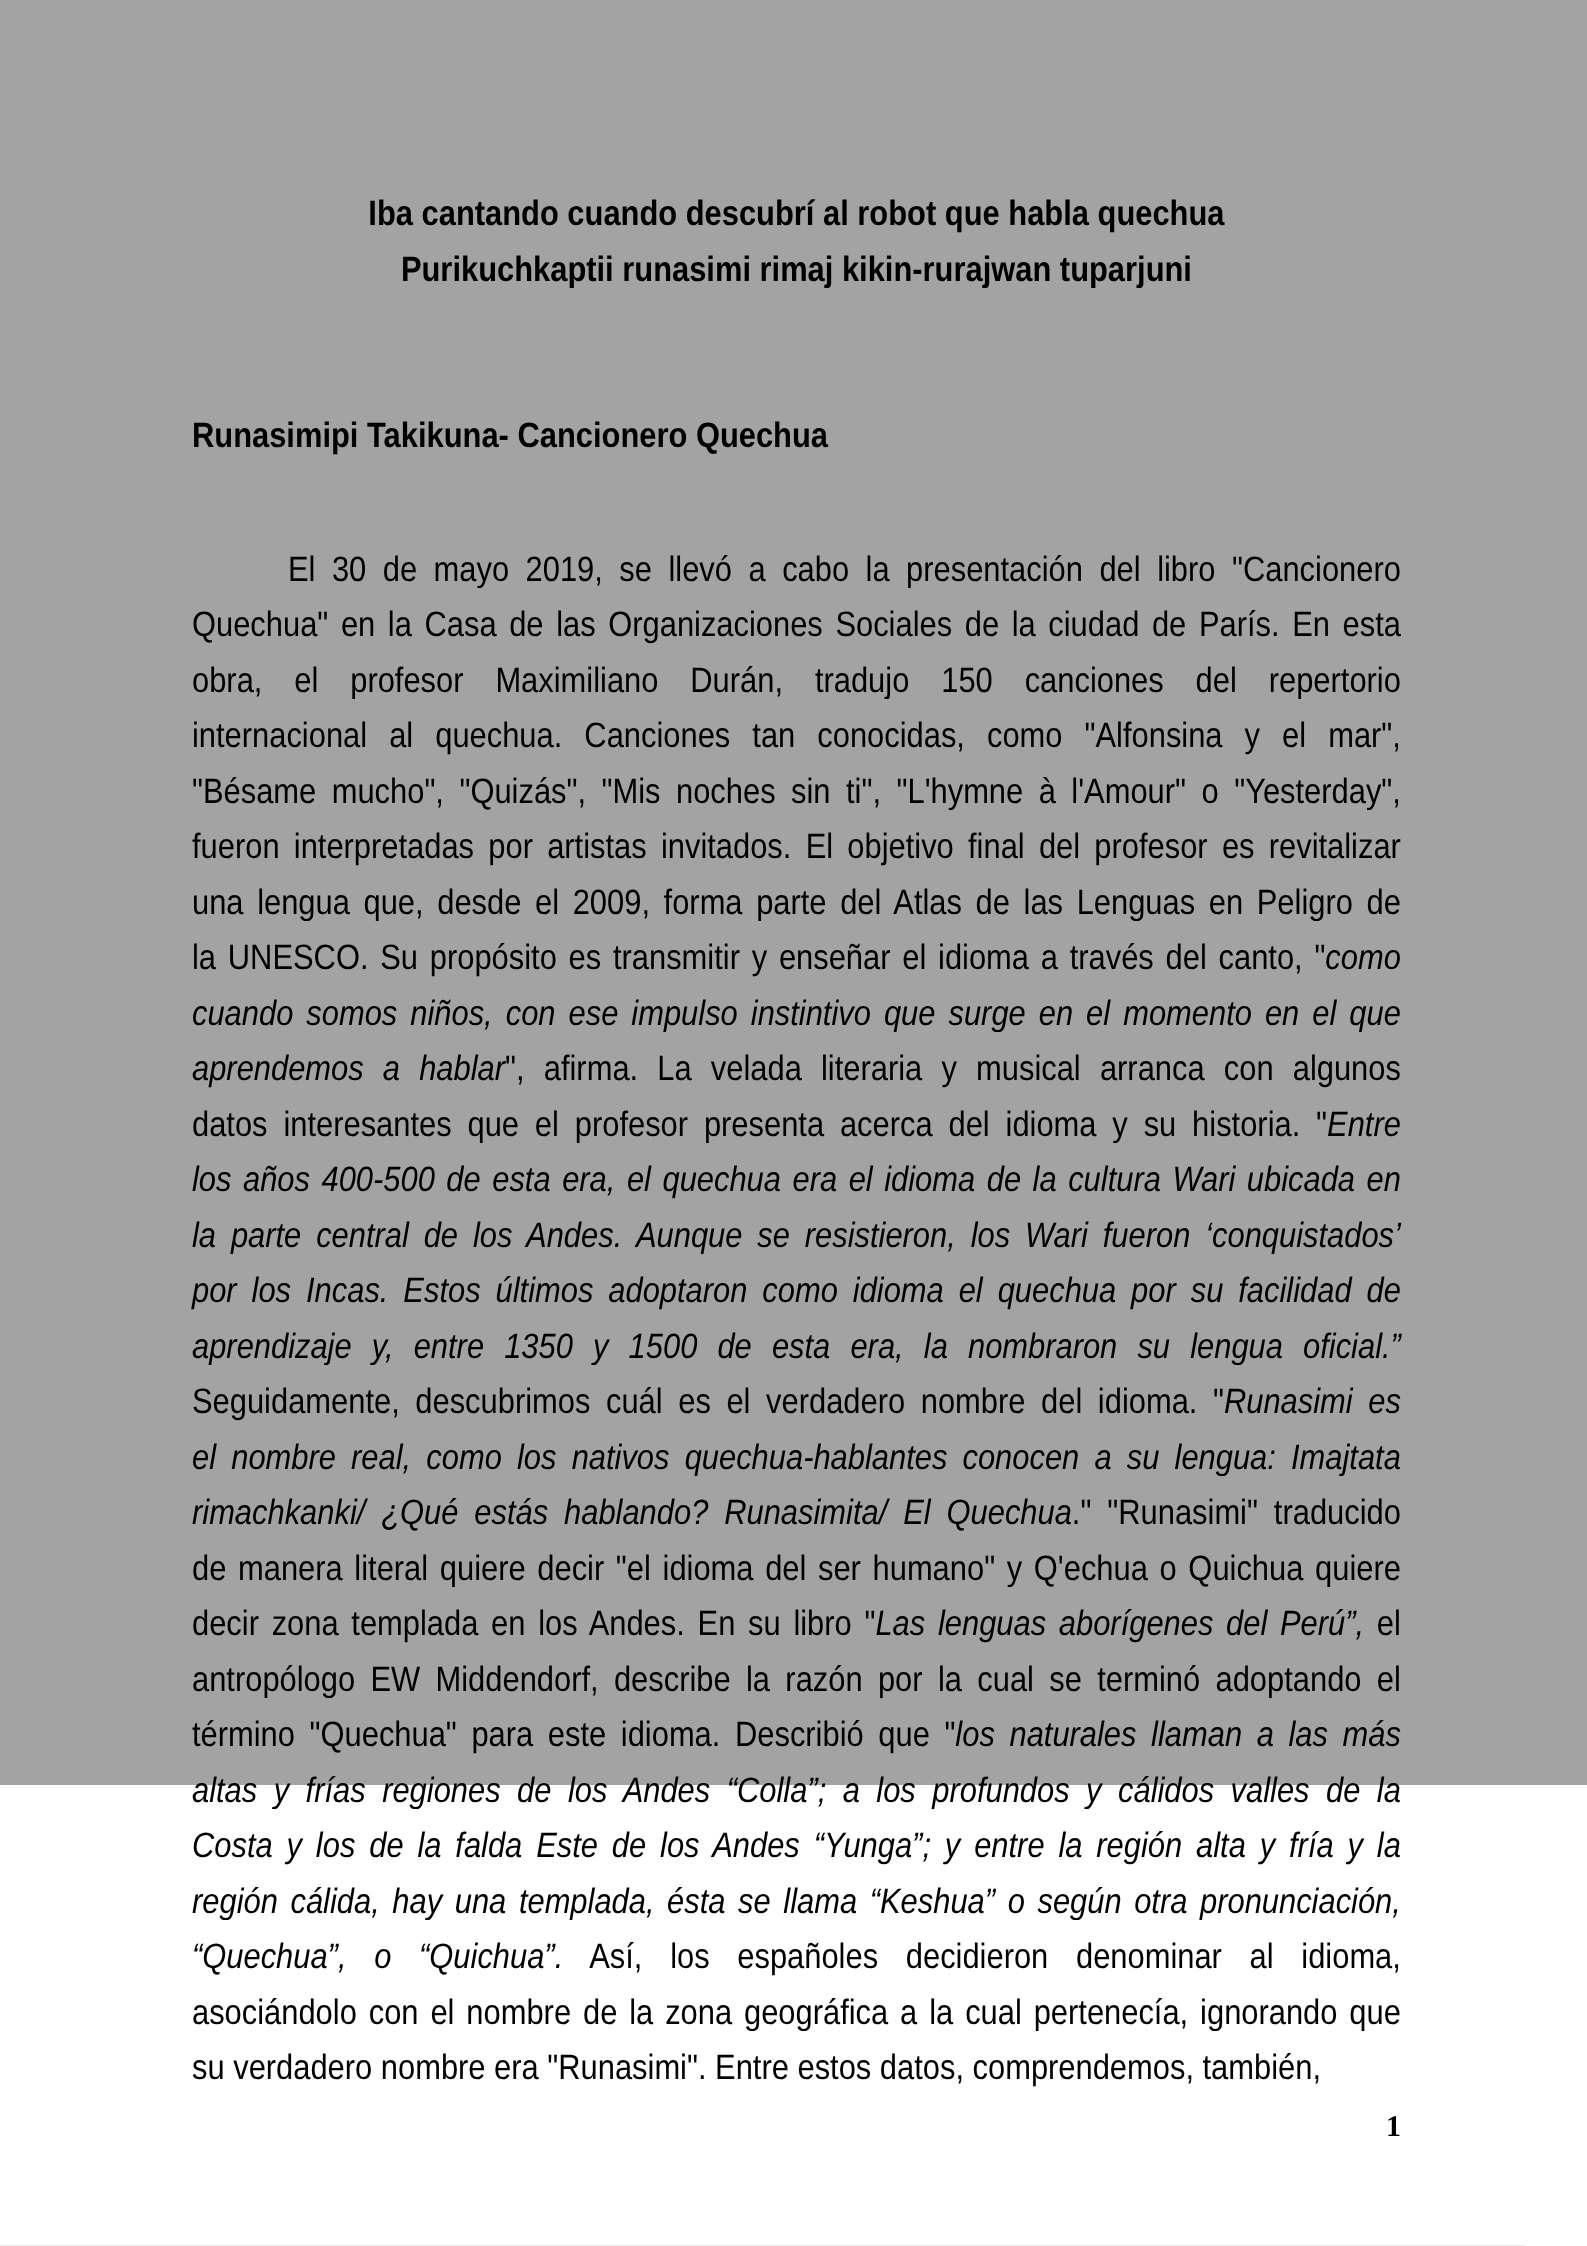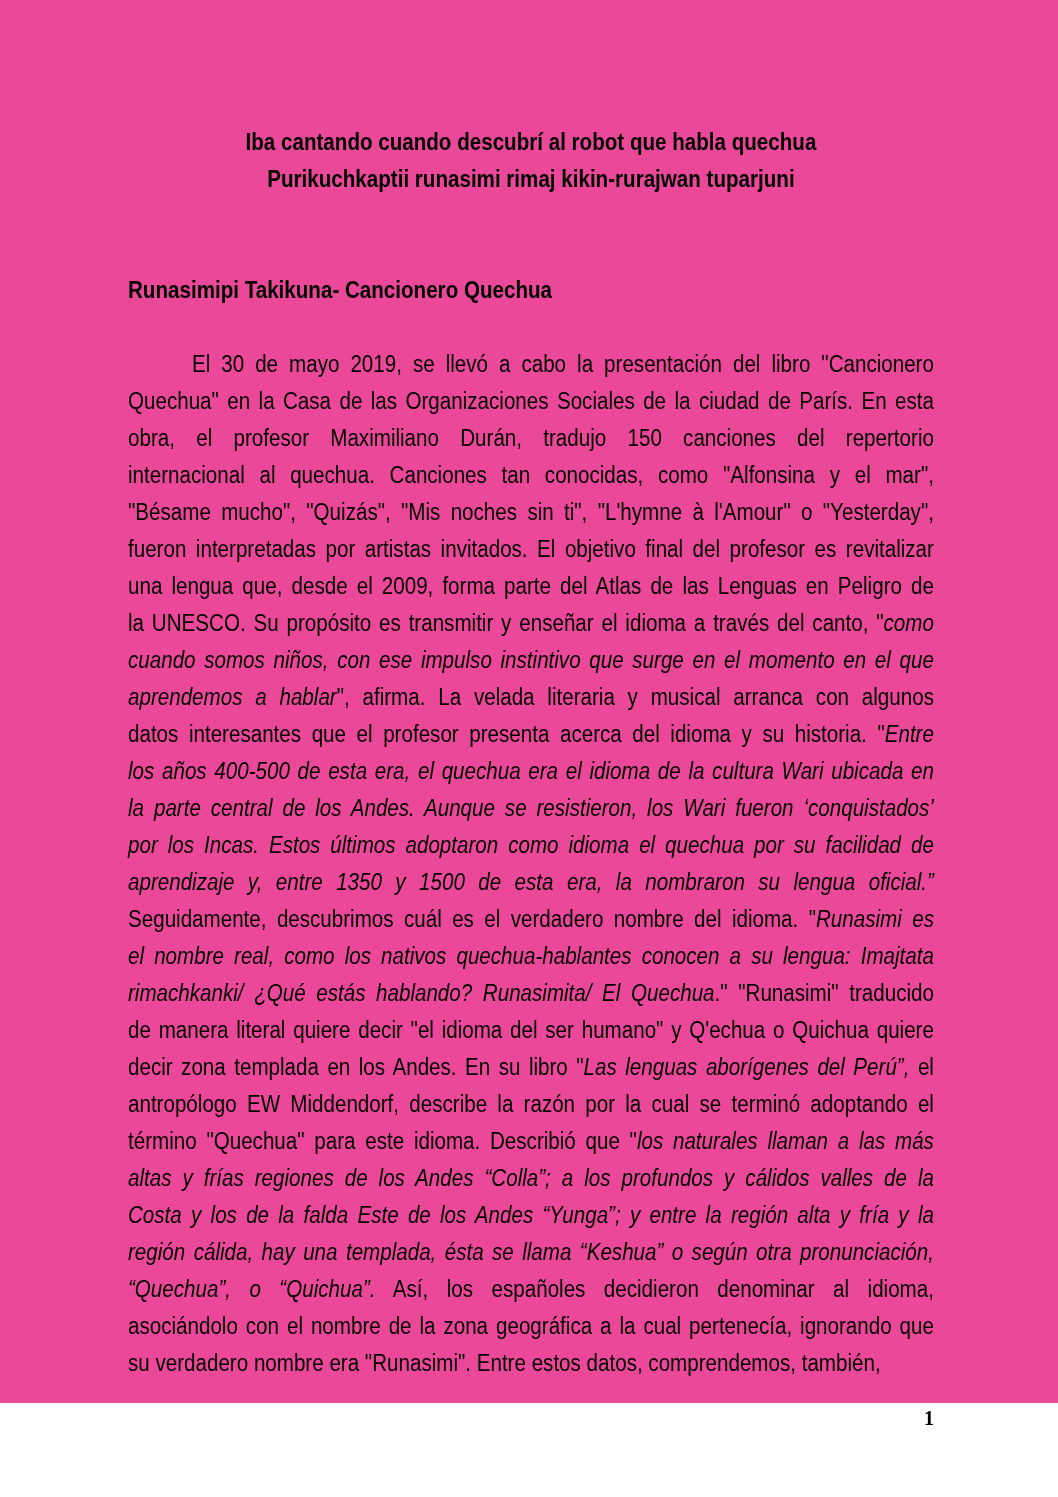--- a/index.html
+++ b/index.html
@@ -12,22 +12,22 @@
     height: 1497px;
     position: relative;
     font-family: "Liberation Sans", sans-serif;
     color: #000000;
     overflow: hidden;
   }
   .page {
     position: absolute;
     left: 0; top: 0;
     width: 1058px;
-    height: 1403px;
-    background: #ec4899;
+    height: 1190px;
+    background: #a3a3a3;
   }
   
   .narrow-line {
     width: 920px;
     transform: scaleX(0.876);
     transform-origin: 0 0;
     font-size: 23.5px;
     line-height: 37px;
     white-space: normal;
   }
@@ -45,21 +45,21 @@
     position: absolute;
     left: 128px;
     top: 272px;
     font-weight: bold;
     text-align: left;
     height: 37px;
   }
   .paragraph {
     position: absolute;
     left: 128px;
-    top: 346px;
+    top: 361px;
   }
   .para-line {
     width: 920px;
     transform: scaleX(0.876);
     transform-origin: 0 0;
     font-size: 23.5px;
     line-height: 37px;
     height: 37px;
     text-align: justify;
     text-align-last: justify;

